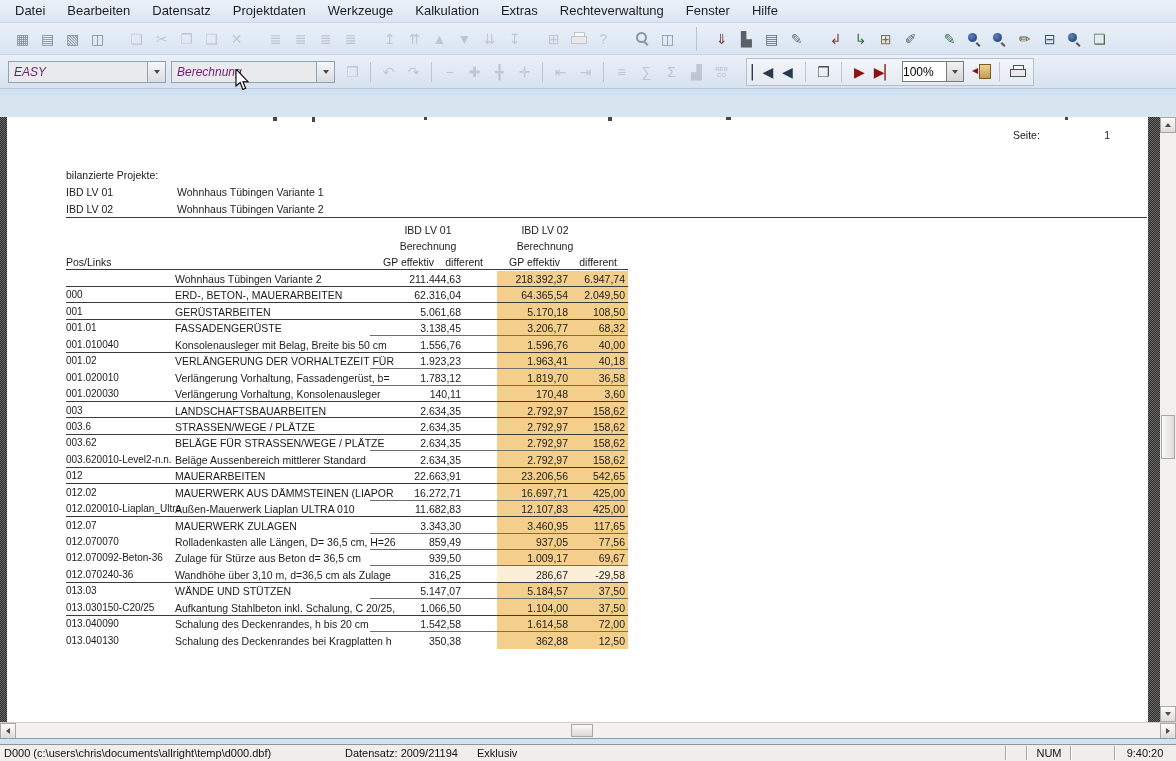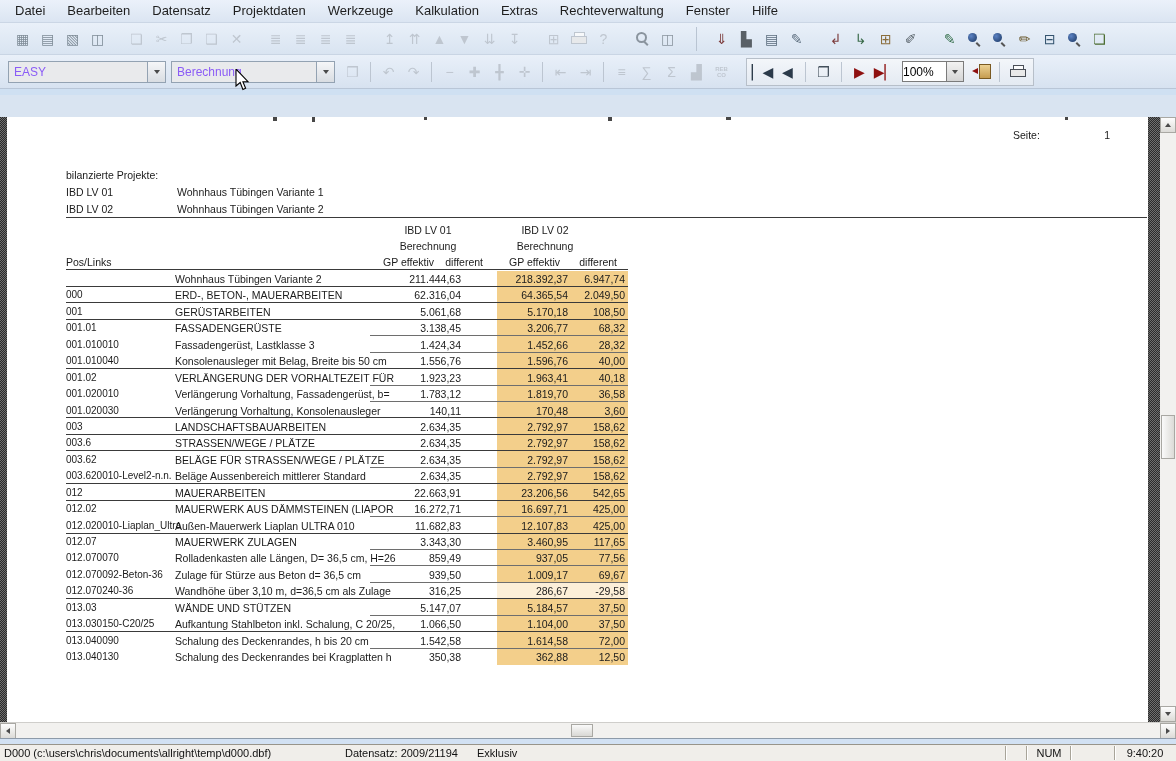--- a/index.html
+++ b/index.html
@@ -32,21 +32,21 @@
   .ci-mag::before{content:"";position:absolute;left:1px;top:1px;width:7px;height:7px;border:2px solid currentColor;border-radius:50%;}
   .ci-mag::after{content:"";position:absolute;left:10px;top:10px;width:5px;height:2px;background:currentColor;transform:rotate(45deg);transform-origin:0 0;}
   .ci-magball{position:relative;width:15px;height:15px;}
   .ci-magball::before{content:"";position:absolute;left:1px;top:2px;width:9px;height:9px;border-radius:50%;background:radial-gradient(circle at 35% 35%,#5b82c4,#19355f);}
   .ci-magball::after{content:"";position:absolute;left:10px;top:11px;width:5px;height:2px;background:#555;transform:rotate(45deg);transform-origin:0 0;}
   .ci-door{position:relative;width:10px;height:13px;background:linear-gradient(#ecd193,#c69c50);border:1px solid #7a5a22;margin-left:6px;}
   .ci-door::after{content:"";position:absolute;left:-8px;top:3px;border-top:3px solid transparent;border-bottom:3px solid transparent;border-right:6px solid #8e1010;}
   .ci-reb{font-size:6px;line-height:6px;white-space:pre;text-align:center;font-weight:bold;color:inherit;}
 
   
-  .combo{height:22px;background:#e9eaec;border:1px solid #93a2b2;display:flex;align-items:center;font-size:12px;color:#8b5cf6;box-sizing:border-box;margin-right:5px;}
+  .combo{height:22px;background:#e9eaec;border:1px solid #93a2b2;display:flex;align-items:center;font-size:12px;color:#701a75;box-sizing:border-box;margin-right:5px;font-style:italic;}
   .combo .ctext{padding-left:5px;flex:1;white-space:nowrap;overflow:hidden;}
   .cbtn{width:17px;align-self:stretch;border-left:1px solid #93a2b2;background:linear-gradient(#f5f6f8,#d9dde2);display:flex;align-items:center;justify-content:center;}
   .tri-down{width:0;height:0;border-left:3.5px solid transparent;border-right:3.5px solid transparent;border-top:4px solid #4a4a4a;}
   .tri-up{width:0;height:0;border-left:3.5px solid transparent;border-right:3.5px solid transparent;border-bottom:4px solid #4a4a4a;}
   .tri-left{width:0;height:0;border-top:3.5px solid transparent;border-bottom:3.5px solid transparent;border-right:4px solid #4a4a4a;}
   .tri-right{width:0;height:0;border-top:3.5px solid transparent;border-bottom:3.5px solid transparent;border-left:4px solid #4a4a4a;}
   .combo.profile{width:158px;}
   .combo.view{width:164px;}
   .navbox{display:flex;align-items:center;margin-left:12px;border:1px solid #b7bfc9;background:linear-gradient(#f3f6fa,#e4eaf2);padding:1px 3px;height:28px;box-sizing:border-box;}
   .zoomcombo{height:21px;background:#fff;border:1px solid #7b7b7b;display:flex;align-items:center;font-size:12px;color:#000;box-sizing:border-box;margin:0 5px;width:62px;}
@@ -357,28 +357,20 @@
     <span class="c-diff2">108,50</span>
   </div>
           <div class="trow sep-num">
     <span class="rowhl"></span>
     <span class="c-pos">001.01</span>
     <span class="c-desc">FASSADENGERÜSTE</span>
     <span class="c-gp1">3.138,45</span>
     <span class="c-gp2">3.206,77</span>
     <span class="c-diff2">68,32</span>
   </div>
-          <div class="trow sep-num">
-    <span class="rowhl"></span>
-    <span class="c-pos">001.010010</span>
-    <span class="c-desc">Fassadengerüst, Lastklasse 3</span>
-    <span class="c-gp1">1.424,34</span>
-    <span class="c-gp2">1.452,66</span>
-    <span class="c-diff2">28,32</span>
-  </div>
           <div class="trow sep-full">
     <span class="rowhl"></span>
     <span class="c-pos">001.010040</span>
     <span class="c-desc">Konsolenausleger mit Belag, Breite bis 50 cm</span>
     <span class="c-gp1">1.556,76</span>
     <span class="c-gp2">1.596,76</span>
     <span class="c-diff2">40,00</span>
   </div>
           <div class="trow sep-num">
     <span class="rowhl"></span>

